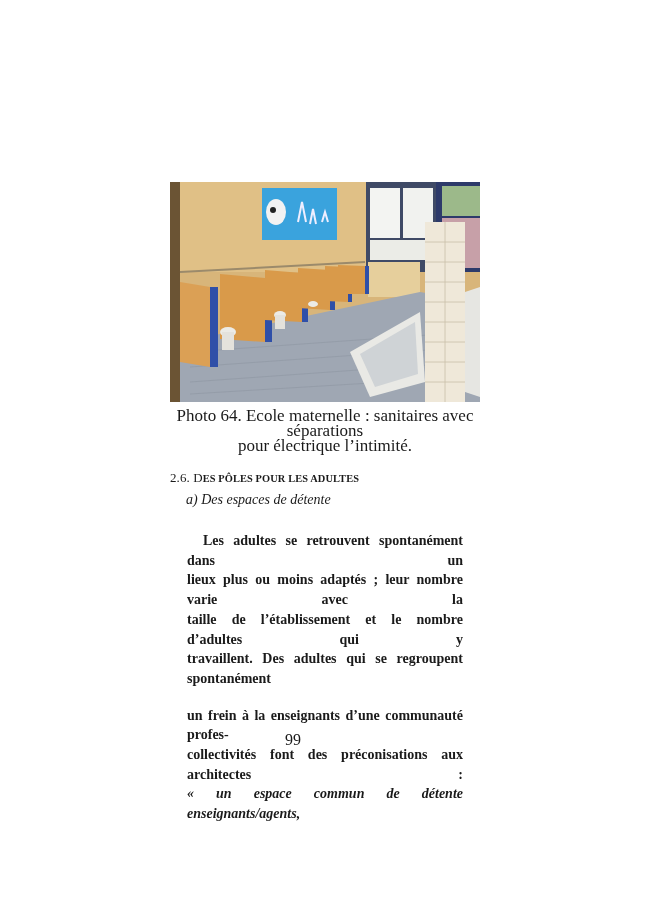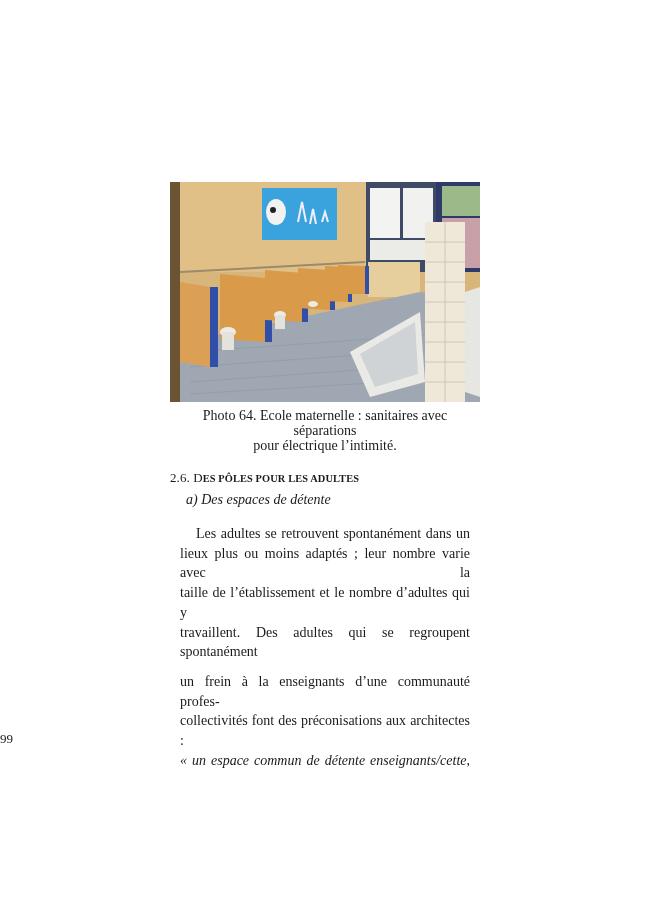--- a/index.html
+++ b/index.html
@@ -2,31 +2,31 @@
 <html><head>
 <meta charset="utf-8">
 <style>
   html, body { margin: 0; padding: 0; background: #ffffff; }
   body { width: 650px; height: 920px; position: relative; overflow: hidden;
          font-family: "Liberation Serif", "DejaVu Serif", serif; color: #1a1a1a; }
   .photo { position: absolute; left: 170px; top: 182px; width: 310px; height: 220px;
            overflow: hidden; background: #d9b87c; }
   .photo svg { display: block; }
   .caption { position: absolute; left: 170px; top: 408px; width: 310px; text-align: center;
-             font-size: 14px; line-height: 15px; }
+             font-size: 17px; line-height: 15px; }
   .heading { position: absolute; left: 170px; top: 470px; font-size: 13px; letter-spacing: 0.1px; }
   .heading .sc { font-size: 10.4px; font-weight: bold; }
   .subheading { position: absolute; left: 186px; top: 492px; font-size: 14px; font-style: italic; }
   .body { position: absolute; left: 170px; top: 514px; width: 310px; font-size: 14px; line-height: 19.7px; }
-  .body p { margin: 10px; text-align: justify; text-align-last: left; }
+  .body p { margin: 17px; text-align: justify; text-align-last: left; font-weight: bold; }
   .body p .line { display: block; text-align: justify; text-align-last: justify; }
   .body p .line.last { text-align-last: left; }
   .body p .line.first { text-indent: 16px; }
   .body .ital { font-style: italic; }
-  .pagenum { position: absolute; left: 0; width: 586px; top: 731px; text-align: left; font-size: 13px; }
+  .pagenum { position: absolute; left: 0; width: 586px; top: 731px; text-align: center; font-size: 16px; }
 </style>
 </head>
 <body>
 
 <div class="photo">
   <svg width="310" height="220" viewBox="0 0 310 220">
 
     <rect x="0" y="0" width="310" height="220" fill="#d8b57a"></rect>
     <rect x="0" y="0" width="200" height="90" fill="#e0c086"></rect>
 
@@ -111,17 +111,17 @@
 <div class="body">
   <p>
     <span class="line first">Les adultes se retrouvent spontanément dans un</span>
     <span class="line">lieux plus ou moins adaptés ; leur nombre varie avec la</span>
     <span class="line">taille de l’établissement et le nombre d’adultes qui y</span>
     <span class="line">travaillent. Des adultes qui se regroupent spontanément</span>
   </p>
   <p>
     <span class="line">un frein à la enseignants d’une communauté profes-</span>
     <span class="line">collectivités font des préconisations aux architectes :</span>
-    <span class="line ital">« un espace commun de détente enseignants/cette,</span>
+    <span class="line ital">« un espace commun de détente enseignants/agents,</span>
   </p>
 </div>
 
 <div class="pagenum">99</div>
 
 </body></html>

